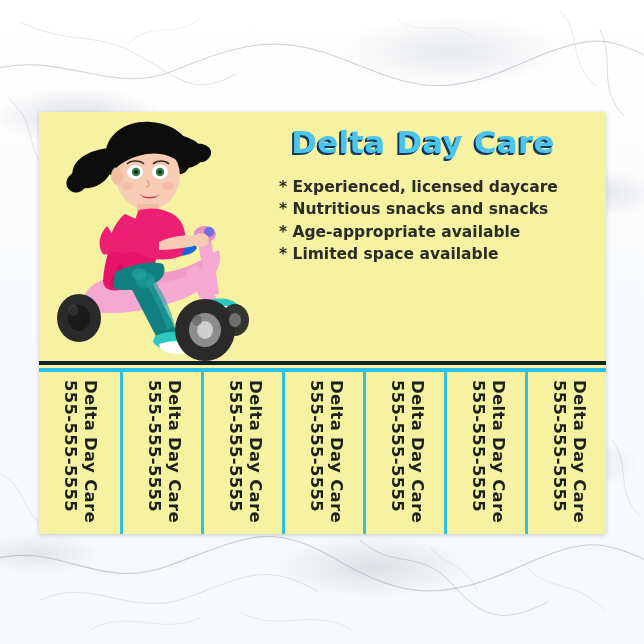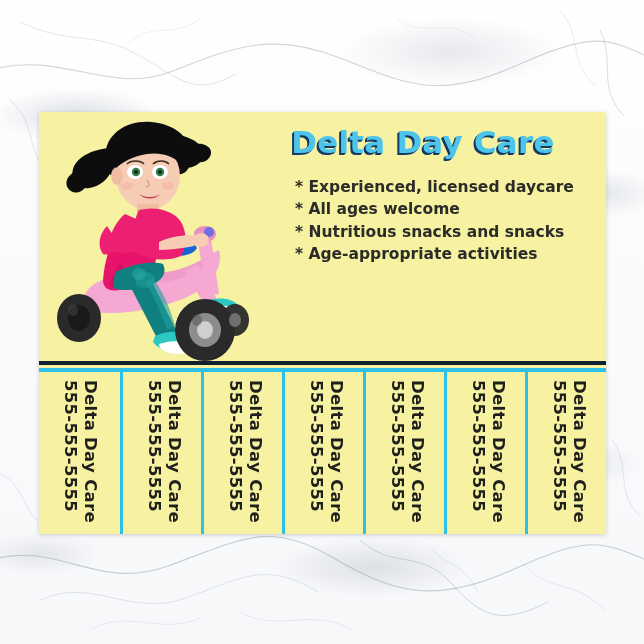--- a/index.html
+++ b/index.html
@@ -69,21 +69,21 @@
     font-weight:bold;
     letter-spacing:.2px;
     color:#4DC4EA;
     text-shadow:-2px 2px 0 #123A63, -1px 1px 0 #123A63;
     margin-top:4px;
     white-space:nowrap;
   }
 
   #bullet-list{
     list-style:none;
-    margin:16px 0 0 48px;
+    margin:16px 0 0 32px;
     padding:0;
   }
   #bullet-list li{
     font-family:"DejaVu Sans", sans-serif;
     font-size:15.5px;
     font-weight:bold;
     color:#2b2b28;
     line-height:22.4px;
     white-space:nowrap;
   }
@@ -264,23 +264,23 @@
 
           <ellipse cx="188" cy="206" rx="14" ry="16" fill="#2a2a2a" opacity=".95"></ellipse>
           <ellipse cx="188" cy="206" rx="6" ry="7" fill="#6f6f6f"></ellipse>
         </svg>
       </div>
 
       <div id="text-column">
         <div id="flyer-title">Delta Day Care</div>
         <ul id="bullet-list">
           <li>* Experienced, licensed daycare</li>
-          <li>* All ages welcome</li>
           <li>* Nutritious snacks and snacks</li>
-          <li>* Age-appropriate activities</li>
+          <li>* Age-appropriate available</li>
+          <li>* Limited space available</li>
         </ul>
       </div>
 
     </div>
 
     <div id="divider-band">
       <div id="divider-dark"></div>
       <div id="divider-gap"></div>
       <div id="divider-cyan"></div>
     </div>

